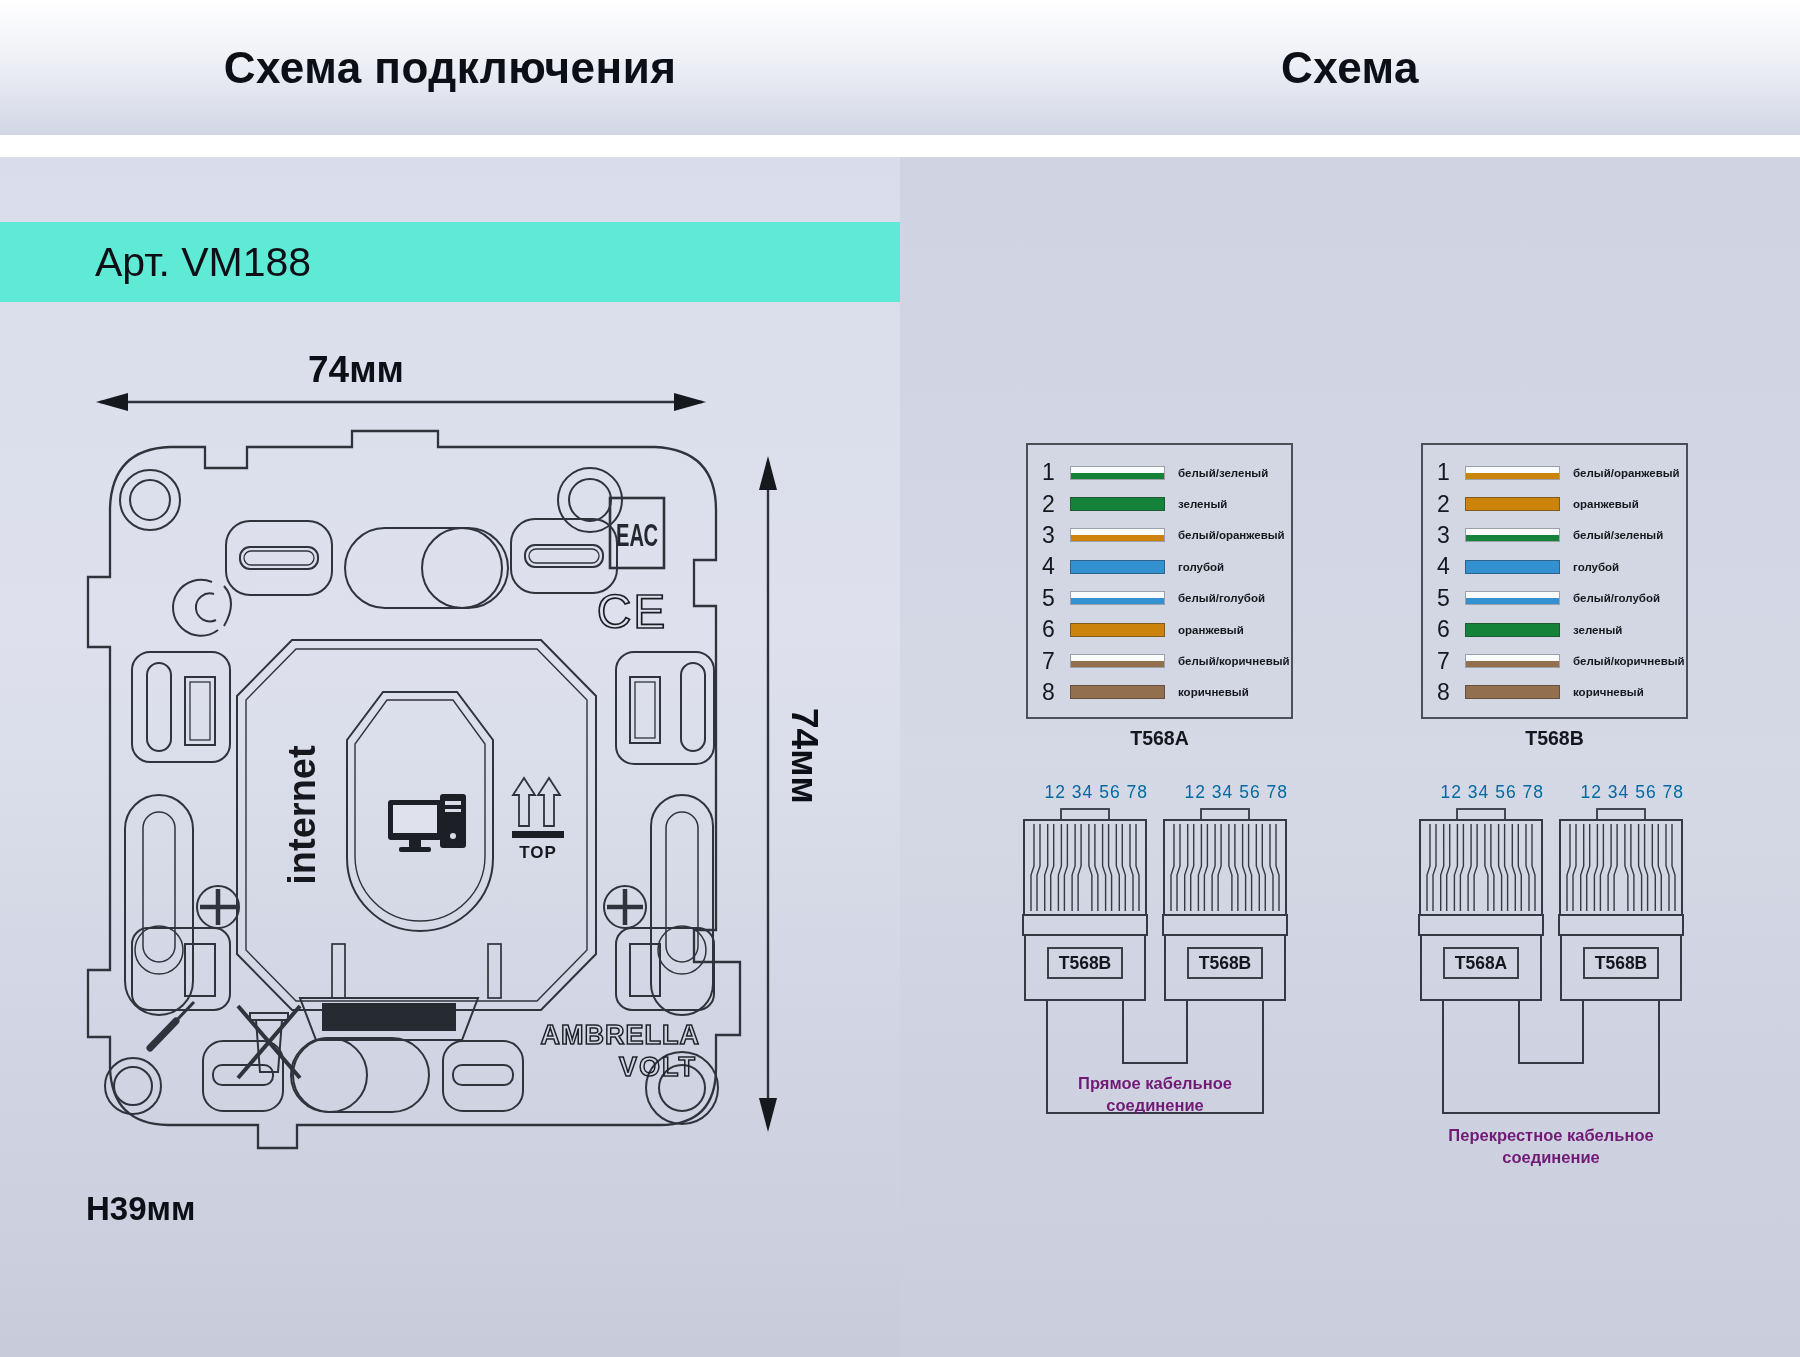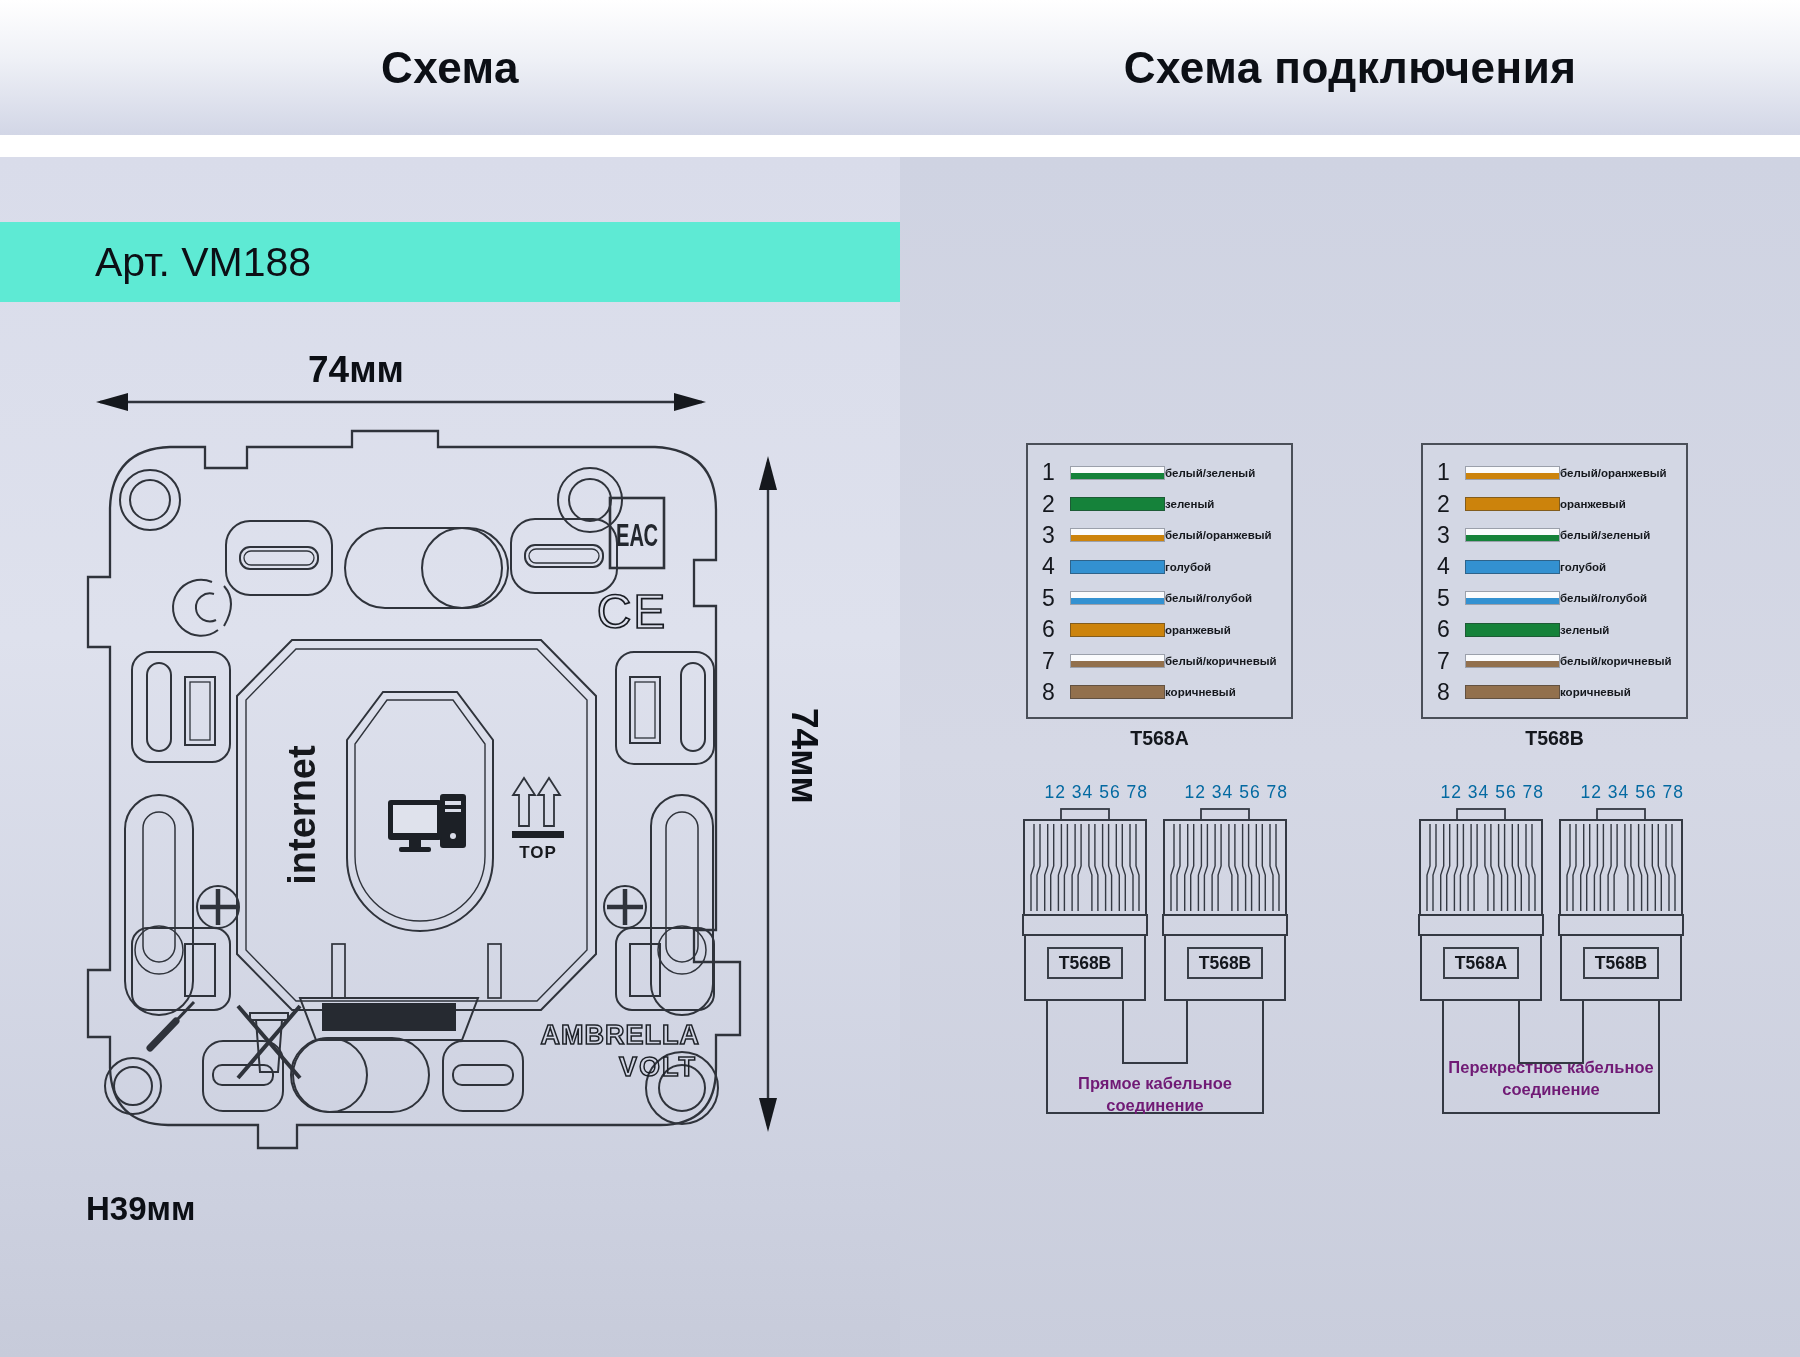--- a/index.html
+++ b/index.html
@@ -19,21 +19,21 @@
   .art-band{position:absolute;left:0;top:222px;width:900px;height:80px;background:#5eead4;
     display:flex;align-items:center;}
   .art-text{margin-left:95px;font-size:41px;font-weight:500;}
   .h-dim{position:absolute;left:86px;top:1190px;font-size:33px;font-weight:700;}
   
   .wire-box{position:absolute;width:267px;height:276px;border:2px solid #4a4f58;
     background:#d3d7e4;box-sizing:border-box;padding-top:12px;}
   .wire-row{display:flex;align-items:center;height:31.4px;padding-left:14px;}
   .wire-num{width:26px;font-size:23px;font-weight:500;color:#14171d;}
   .wire-bar{width:95px;height:14px;border:1px solid rgba(40,44,52,.45);box-sizing:border-box;margin-left:2px;flex:none;}
-  .wire-label{margin-left:0;font-size:11.5px;font-weight:700;color:#15181d;white-space:nowrap;}
+  .wire-label{margin-left:13px;font-size:11.5px;font-weight:700;color:#15181d;white-space:nowrap;}
   .wire-caption{position:absolute;width:267px;text-align:center;font-size:19.5px;font-weight:600;color:#14171d;}
   
   .rj45{position:absolute;width:126px;height:193px;}
   .pins-label{position:absolute;left:0;top:-26px;width:100%;text-align:right;
     font-size:17.5px;font-weight:500;letter-spacing:1px;color:#0369a1;white-space:nowrap;}
   .t568-tag{position:absolute;left:25px;top:139px;width:76px;height:32px;border:2px solid #3a3f48;
     box-sizing:border-box;display:flex;align-items:center;justify-content:center;
     font-size:17.5px;font-weight:600;color:#14171d;}
   .cable{position:absolute;width:266px;height:130px;}
   .cable-caption{position:absolute;width:266px;text-align:center;font-size:16.5px;font-weight:600;
@@ -41,24 +41,24 @@
   svg{display:block;}
   svg text{font-family:"Liberation Sans",sans-serif;}
 </style>
 </head>
 <body>
 
 <div class="page">
 
   <div class="header-strip">
     <div class="header-cell">
-      <div class="header-title">Схема</div>
+      <div class="header-title">Схема подключения</div>
     </div>
     <div class="header-cell">
-      <div class="header-title">Схема подключения</div>
+      <div class="header-title">Схема</div>
     </div>
   </div>
   <div class="white-band"></div>
 
   <div class="panel-left"></div>
   <div class="art-band">
     <div class="art-text">Арт. VM188</div>
   </div>
   <div class="h-dim">H39мм</div>
 
@@ -385,18 +385,18 @@
     <div class="pins-label">12 34 56 78</div>
     <svg width="126" height="193" viewBox="0 0 126 193">
         <use href="#rj45-body"></use>
       </svg>
     <div class="t568-tag">T568B</div>
   </div>
   <svg class="cable" style="left:1418px;top:1001px" viewBox="0 0 266 130" fill="none" stroke="#343943" stroke-width="2">
     <path d="M25 0 V112 H241 V0"></path>
     <path d="M101 0 V62 H165 V0"></path>
   </svg>
-  <div class="cable-caption" style="left:1418px;top:1056px">
+  <div class="cable-caption" style="left:1418px;top:1124px">
     <div>Перекрестное кабельное</div>
     <div>соединение</div>
   </div>
 
 </div>
 
 </body></html>

